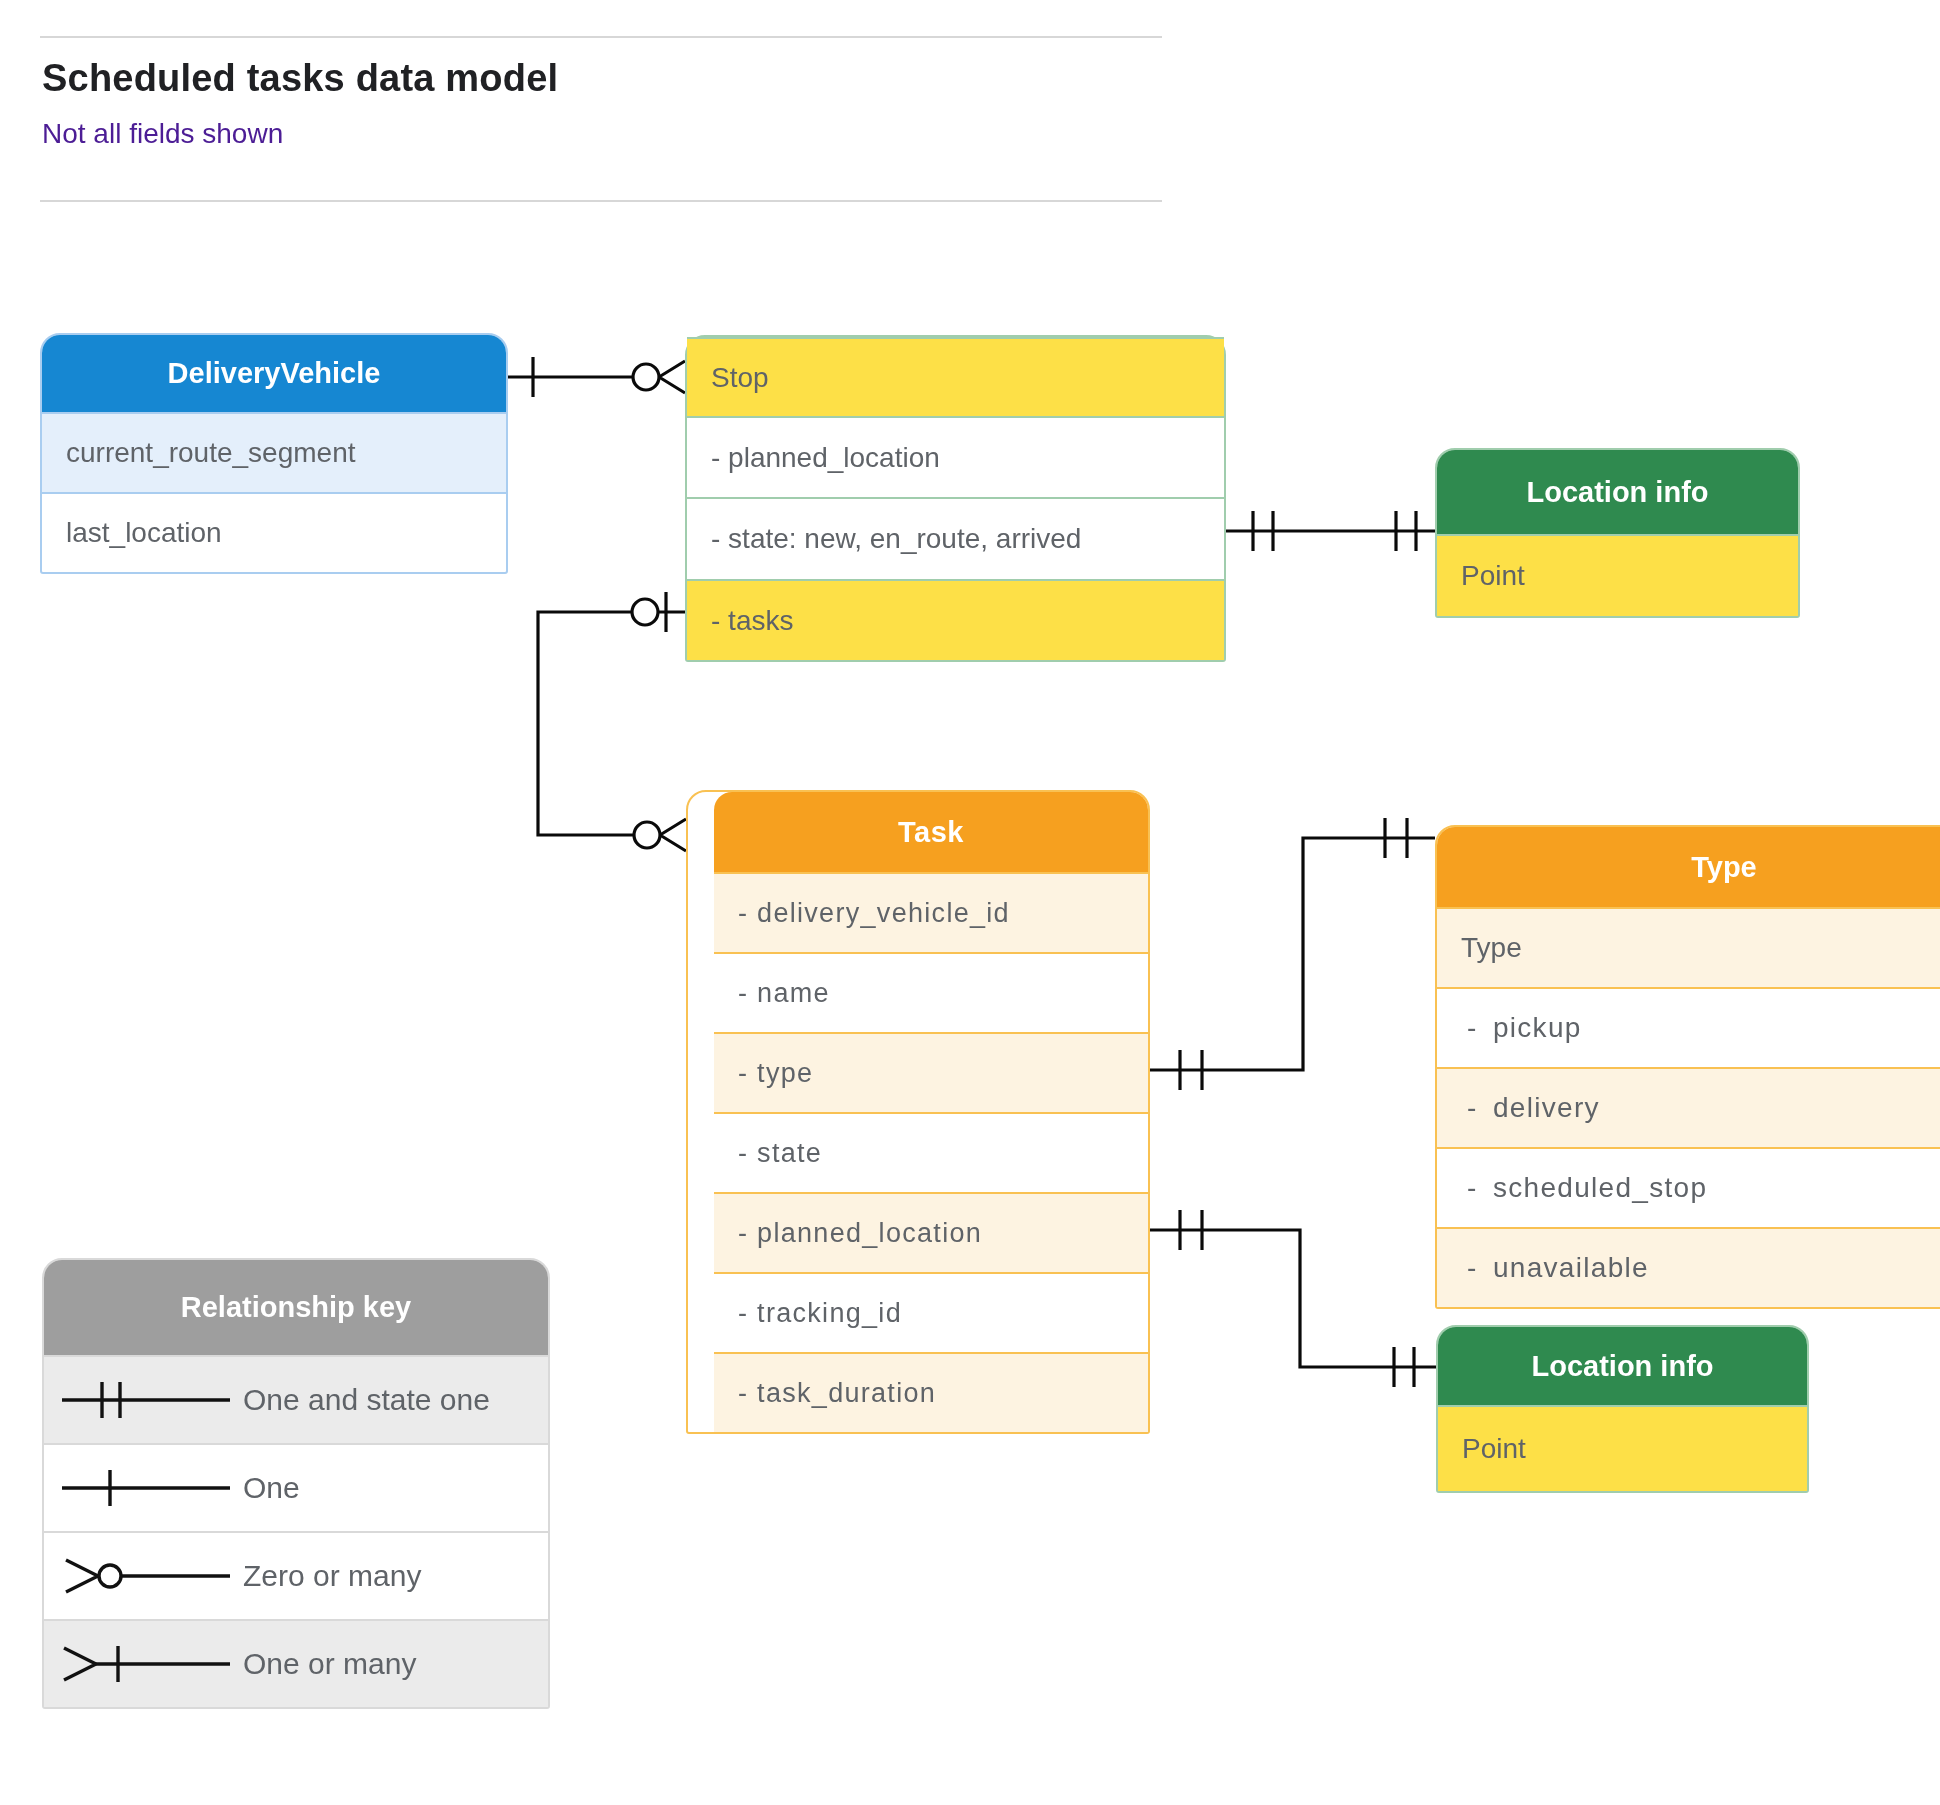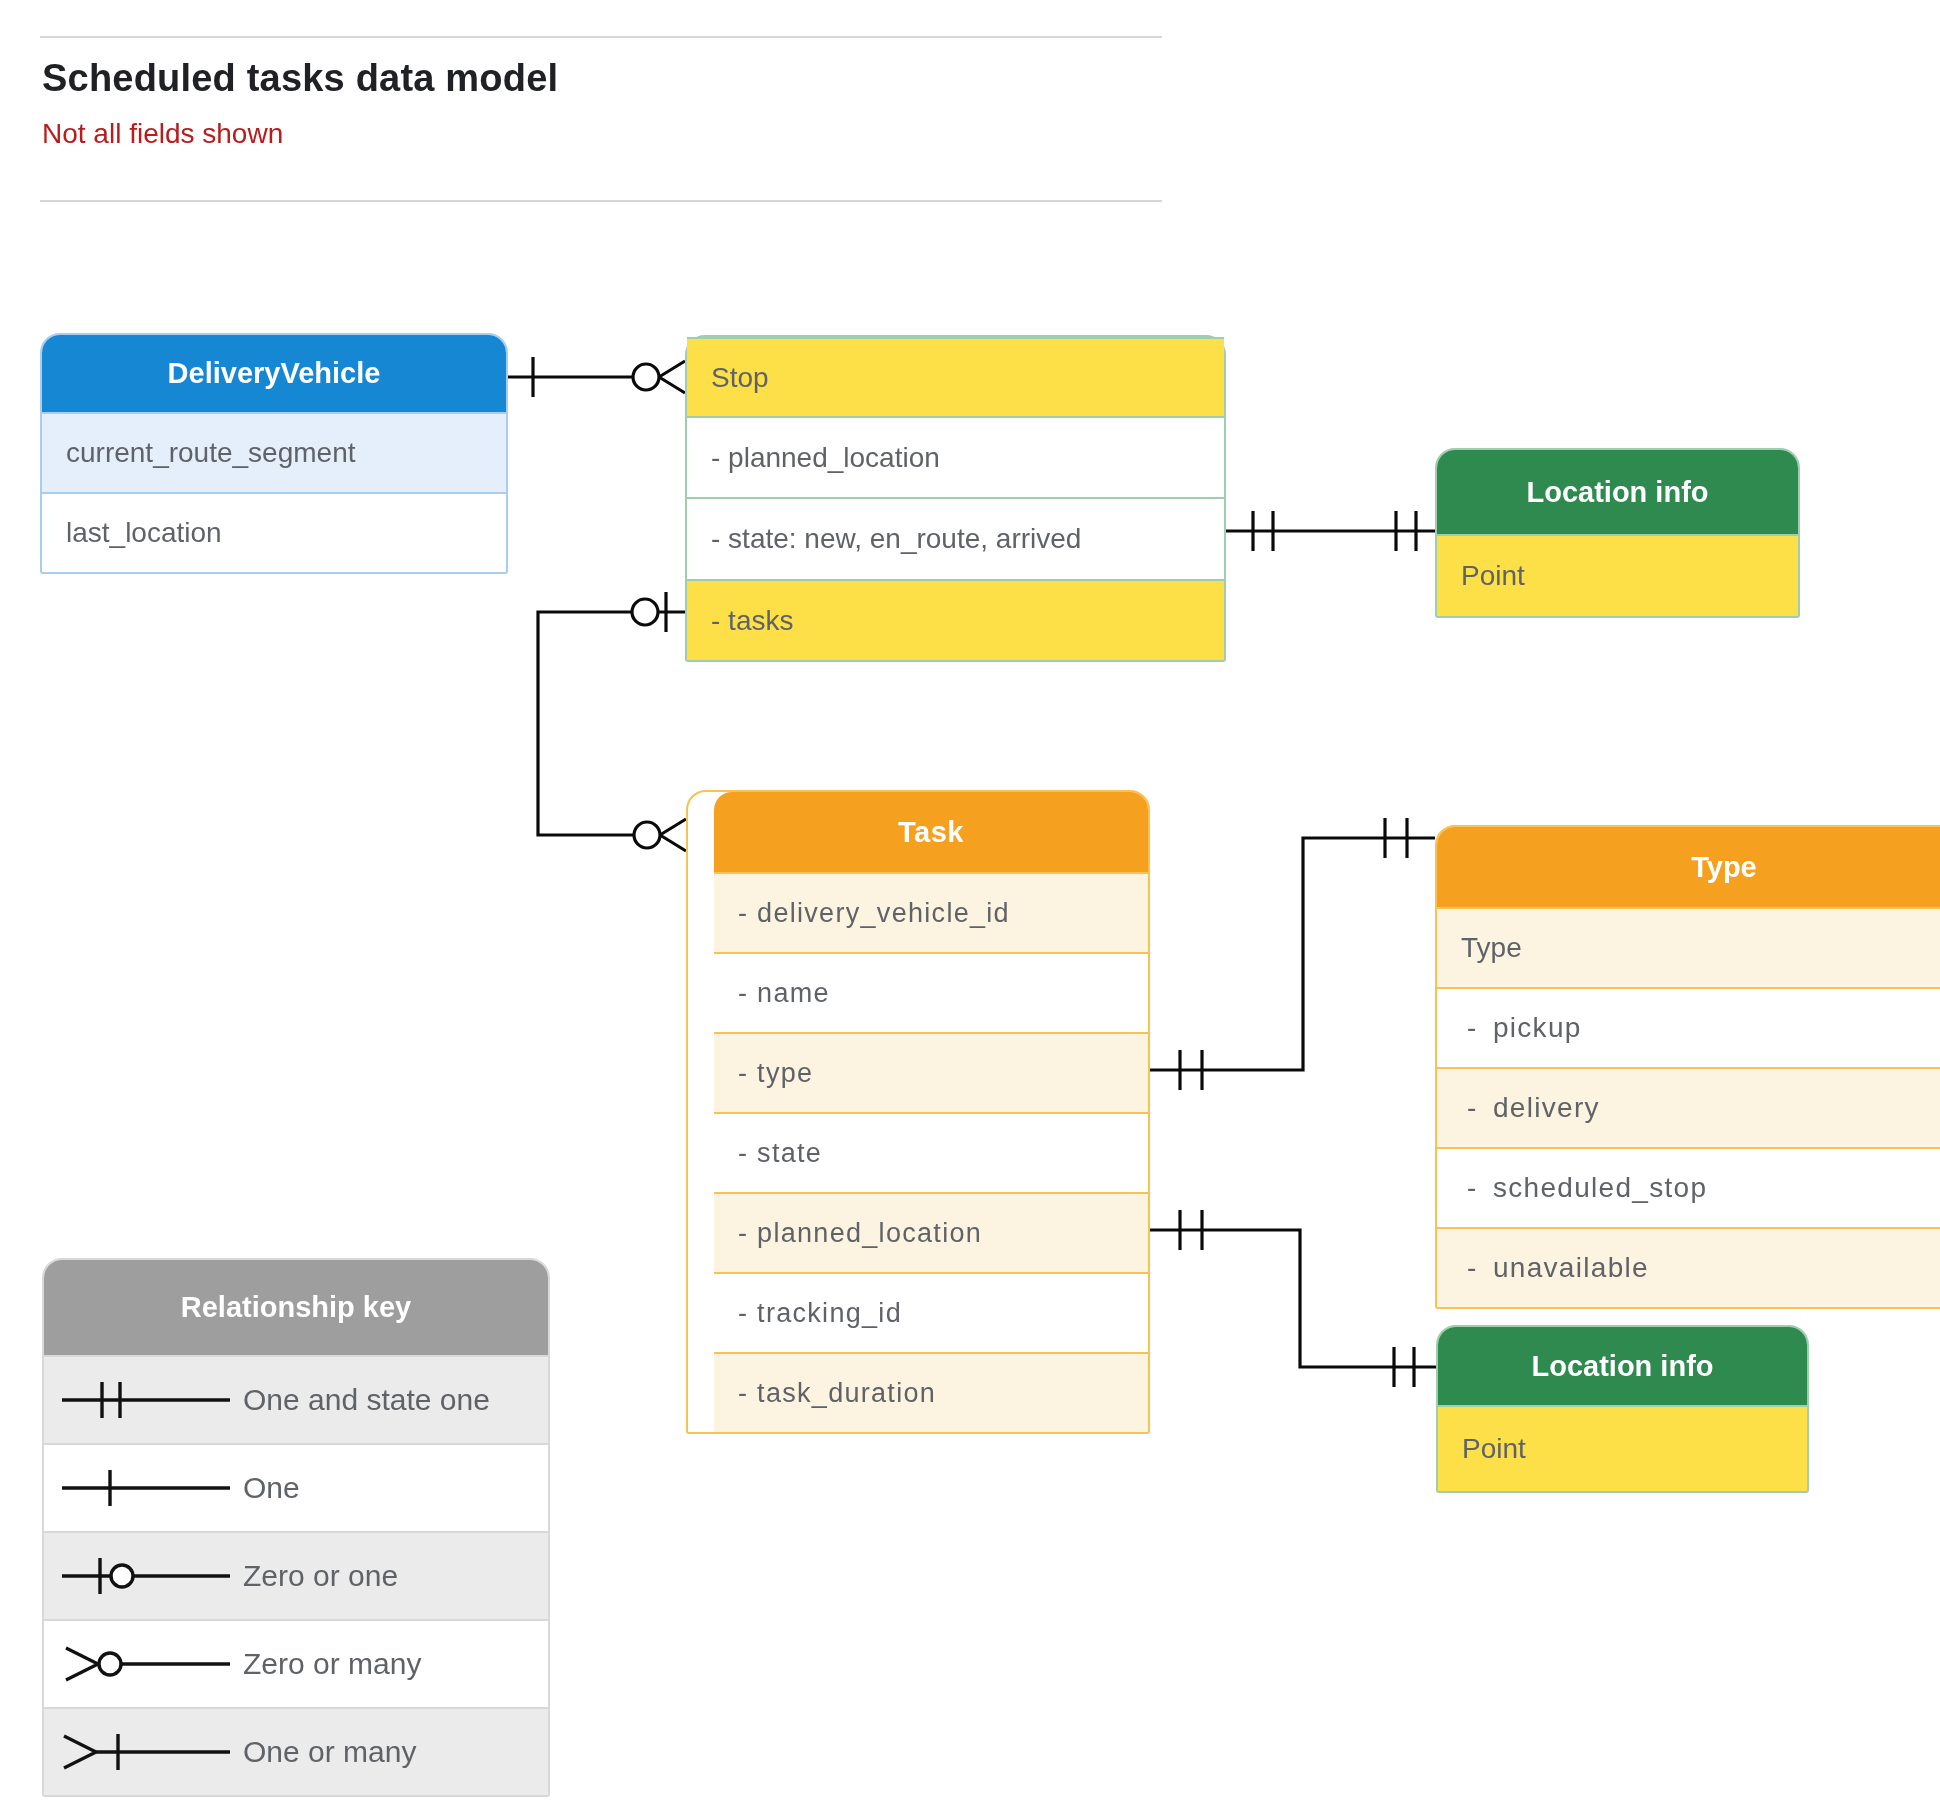--- a/index.html
+++ b/index.html
@@ -1,21 +1,21 @@
 <!DOCTYPE html>
 <html><head>
 <meta charset="utf-8">
 <style>
   html,body{margin:0;padding:0;background:#fff;}
   body{font-family:"Liberation Sans","DejaVu Sans",sans-serif;}
   #canvas{position:relative;width:1940px;height:1805px;background:#ffffff;overflow:hidden;}
 
   .hr{position:absolute;height:2px;background:#d7d7d7;}
   #title{position:absolute;left:42px;top:57px;font-size:38px;font-weight:700;color:#202124;letter-spacing:.2px;}
-  #subtitle{position:absolute;left:42px;top:118px;font-size:28px;color:#b91c1c;}
+  #subtitle{position:absolute;left:42px;top:118px;font-size:28px;color:#4c1d95;}
 
   
   #wires{position:absolute;left:0;top:0;z-index:1;}
   #wires path,#wires line{stroke:#0a0a0a;stroke-width:3.2;fill:none;}
   #wires circle{stroke:#0a0a0a;stroke-width:3.2;fill:#ffffff;}
 
   
   .entity{position:absolute;z-index:2;border-radius:20px 20px 3px 3px;background:#fff;
           box-sizing:border-box;}
   .entity .hd{border-radius:18px 18px 0 0;color:#fff;font-weight:700;font-size:29px;
@@ -167,30 +167,20 @@
     <div class="row" style="height:88px;">
       <span class="sym">
         <svg width="180" height="48" viewBox="0 0 180 48">
           <line x1="4" y1="24" x2="172" y2="24"></line>
           <line x1="52" y1="6" x2="52" y2="42"></line>
         </svg>
       </span>
       <span class="legend-label">One</span>
     </div>
 
-    <div class="row alt" style="height:88px;">
-      <span class="sym">
-        <svg width="180" height="48" viewBox="0 0 180 48">
-          <line x1="4" y1="24" x2="172" y2="24"></line>
-          <line x1="42" y1="6" x2="42" y2="42"></line>
-          <circle cx="64" cy="24" r="11"></circle>
-        </svg>
-      </span>
-      <span class="legend-label">Zero or one</span>
-    </div>
 
     <div class="row" style="height:88px;">
       <span class="sym">
         <svg width="180" height="48" viewBox="0 0 180 48">
           <path d="M40,24 L8,8 M40,24 L8,40"></path>
           <line x1="63" y1="24" x2="172" y2="24"></line>
           <circle cx="52" cy="24" r="11"></circle>
         </svg>
       </span>
       <span class="legend-label">Zero or many</span>

